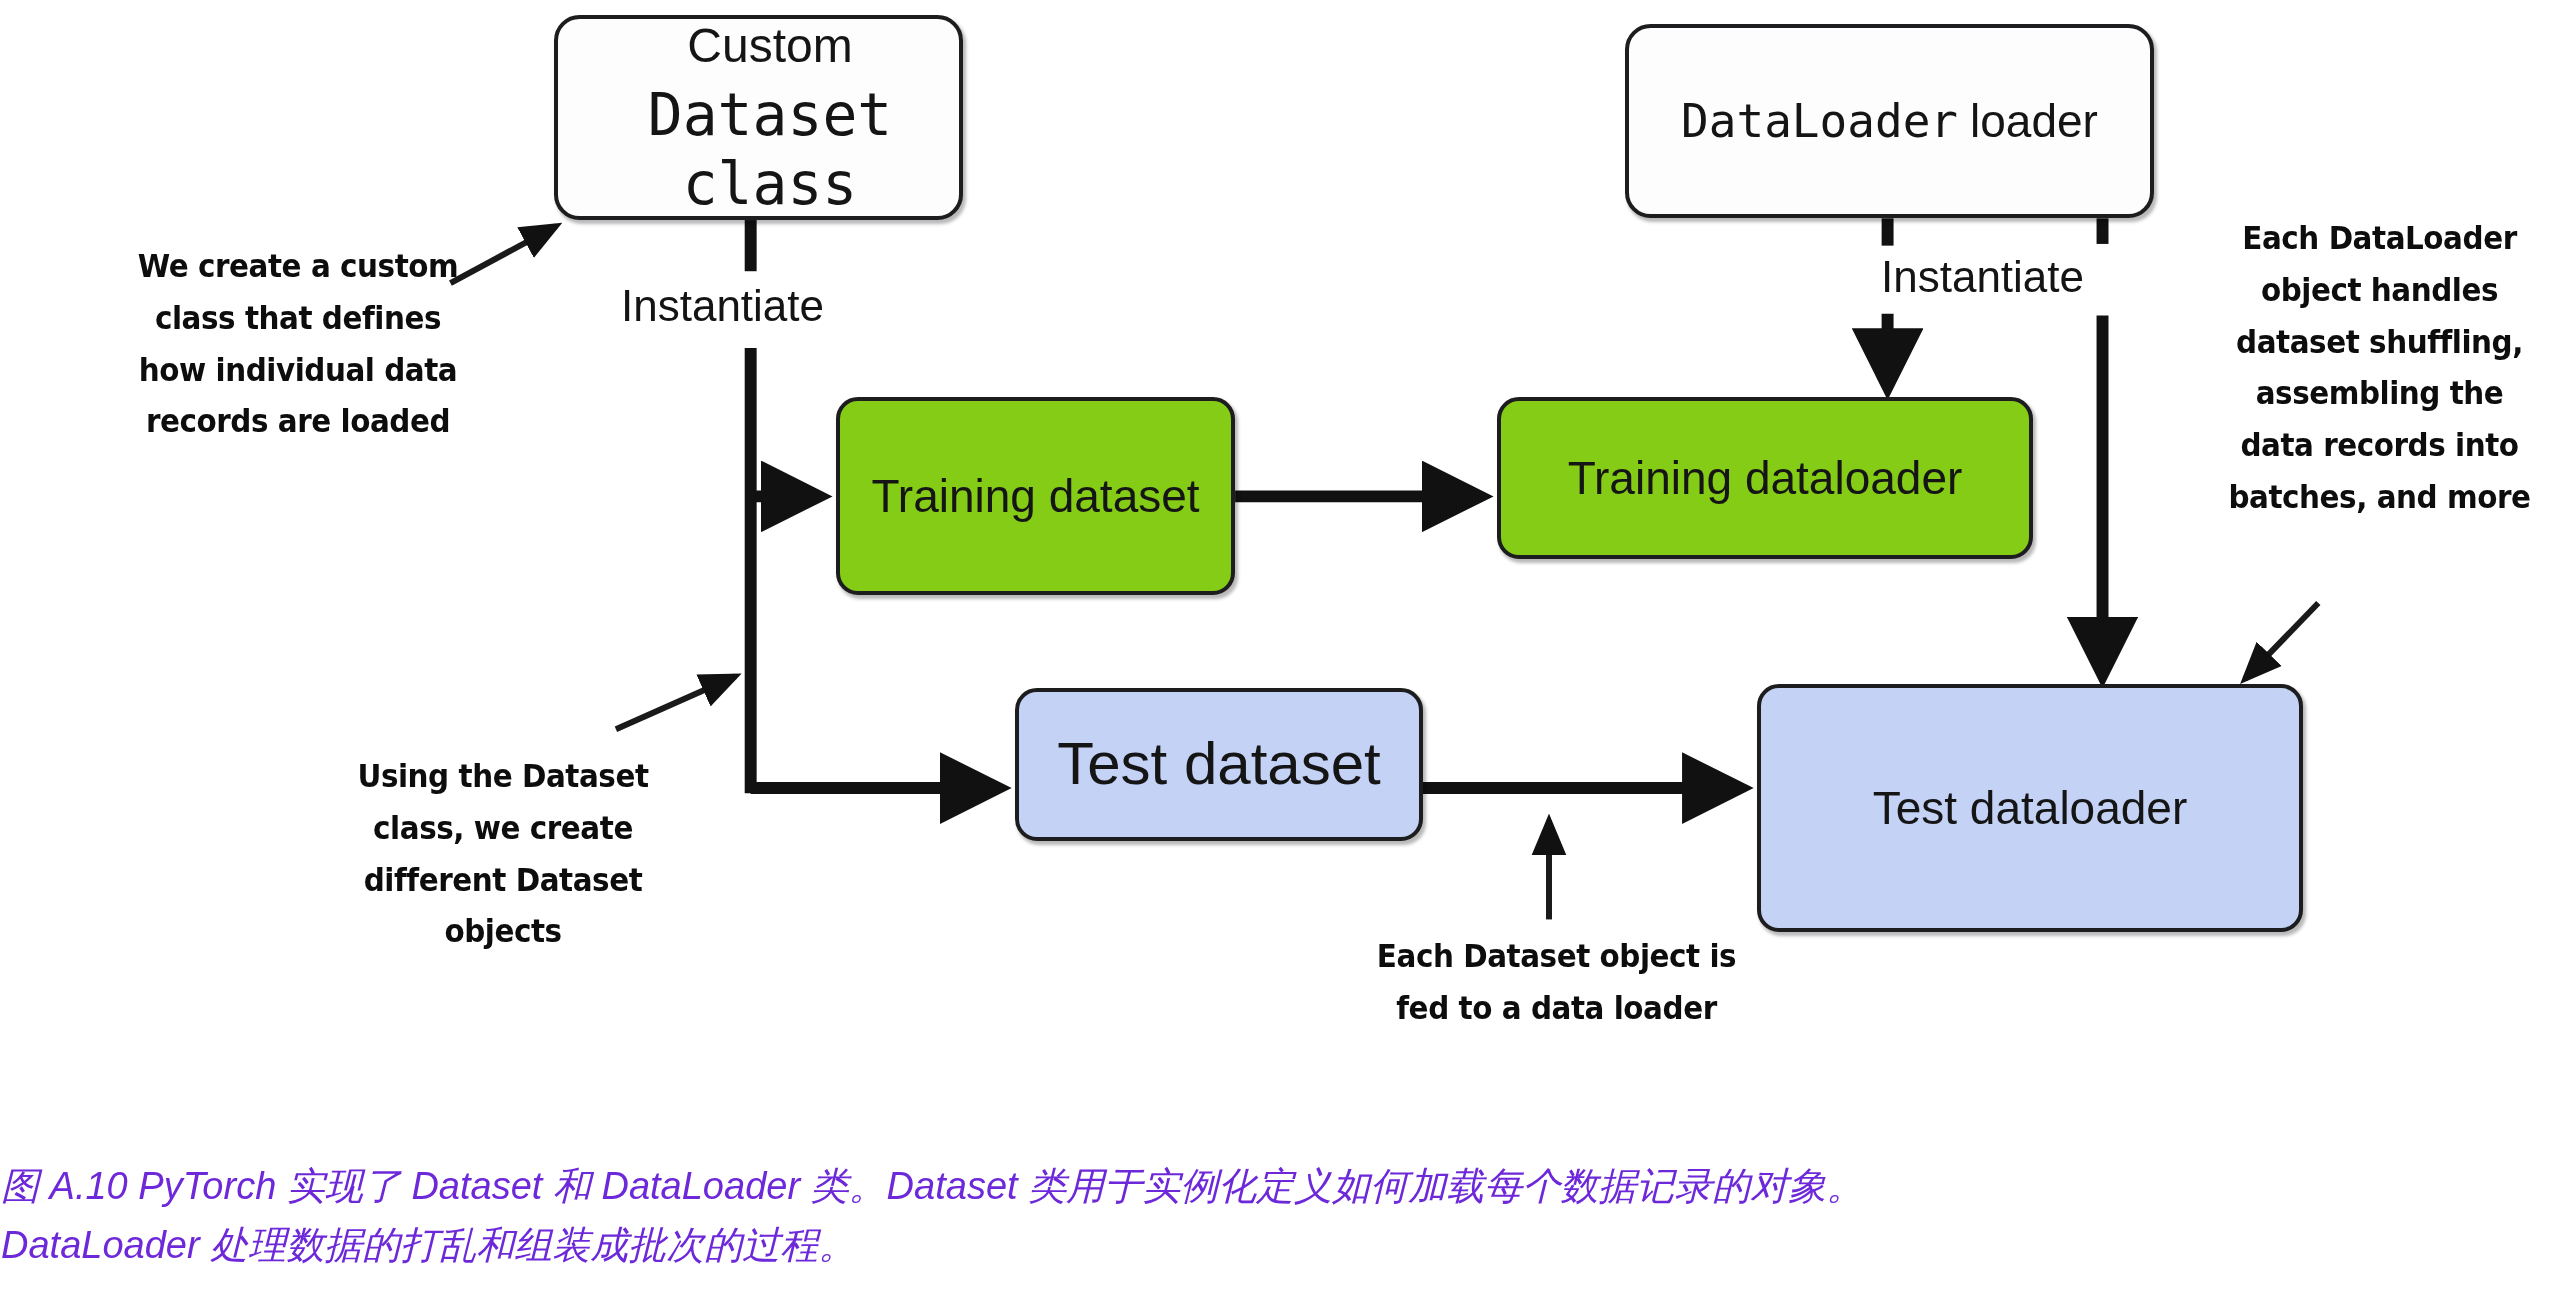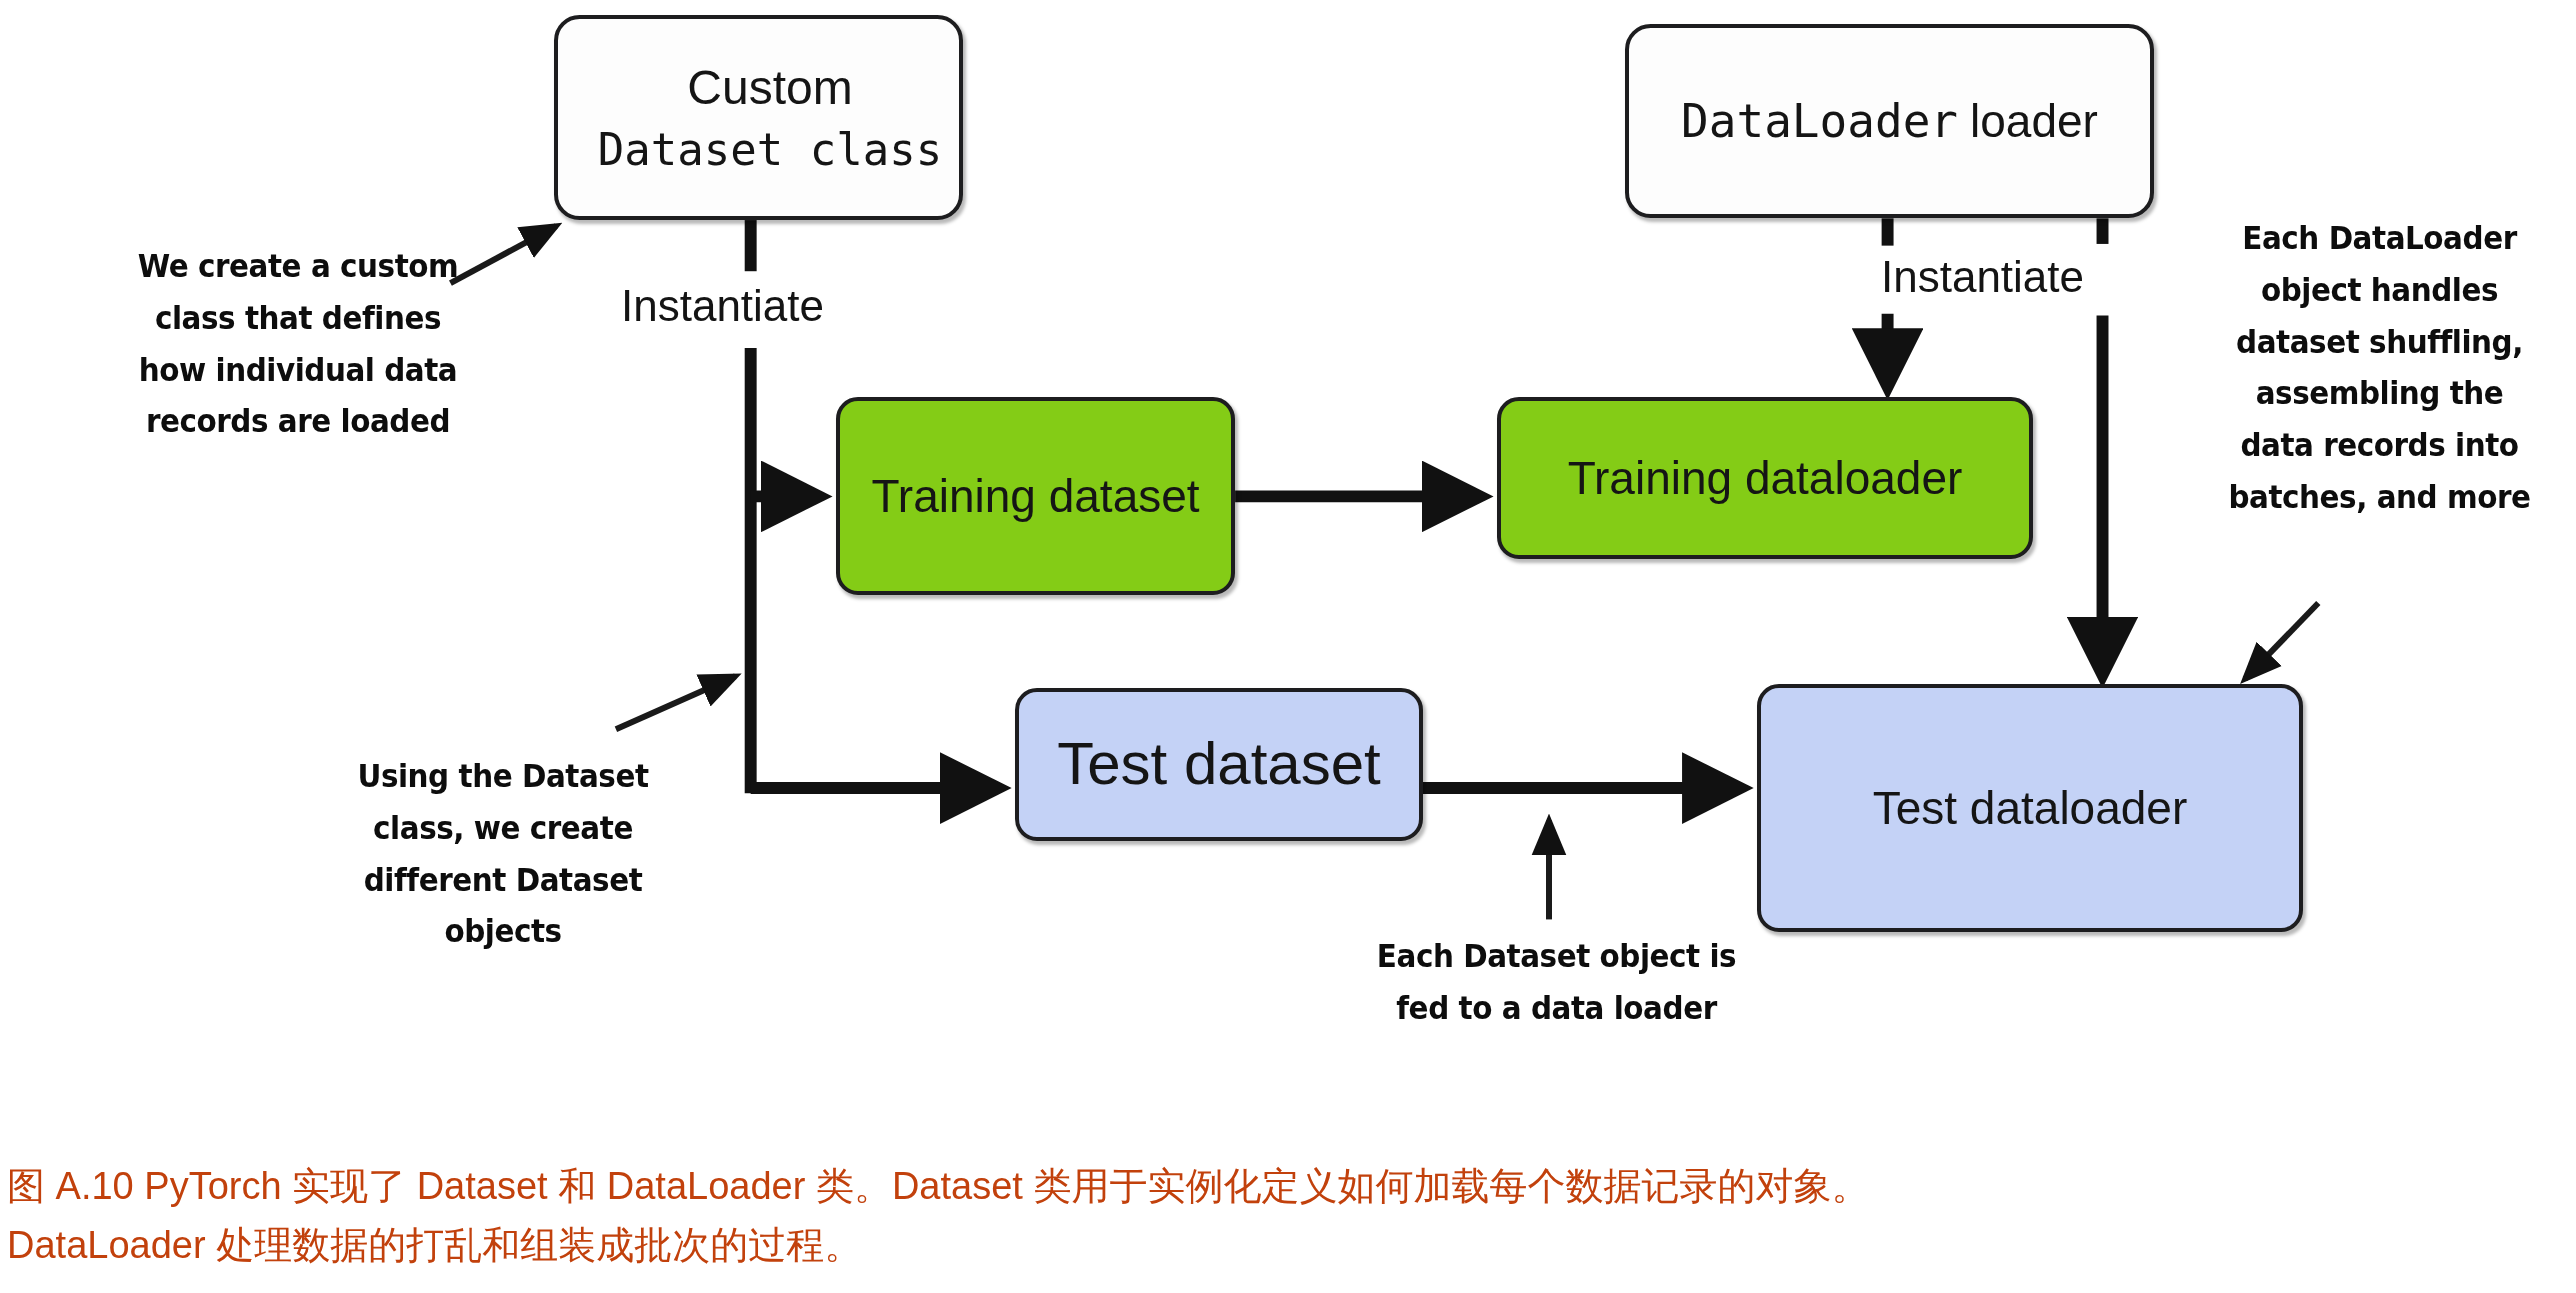--- a/index.html
+++ b/index.html
@@ -51,21 +51,21 @@
 
   
   #node-custom-dataset-class {
     left: 554px; top: 15.4px; width: 409px; height: 205px;
     font-size: 48px;
     flex-direction: column;
     border-radius: 25.6px;
     padding-left: 23px;
   }
   #node-custom-dataset-class .line1 { font-size: 48px; }
-  #node-custom-dataset-class .line2 { font-size: 44px; margin-top: 6.8px; letter-spacing: 0px; }
+  #node-custom-dataset-class .line2 { font-size: 58px; margin-top: 6.8px; letter-spacing: 0px; }
 
   #node-dataloader-class {
     left: 1625px; top: 24px; width: 529px; height: 194px;
     font-size: 46px;
     border-radius: 25.6px;
   }
 
   
   #node-training-dataset {
     left: 836px; top: 397px; width: 399px; height: 198px;
@@ -108,27 +108,28 @@
     transform: scaleX(0.92);
   }
   #annotation-create-custom-class { left: 119px;  top: 241px; width: 358px; }
   #annotation-using-dataset-class { left: 324px;  top: 751px; width: 358px; }
   #annotation-each-dataset-object { left: 1339px; top: 931px; width: 435px; }
   #annotation-each-dataloader     { left: 2209px; top: 213px;  width: 341px; }
 
   
   #caption {
     position: absolute;
-    left: 7px;
+    left: 1px;
     top: 1157px;
     width: 2550px;
     font-family: "Liberation Sans", sans-serif;
     font-size: 38px;
     line-height: 1.55;
-    color: #c2410c;
+    color: #6d28d9;
+    font-style: italic;
   }
   #caption .cap-line { display: block; white-space: nowrap; }
 </style>
 </head>
 <body>
 
 <svg id="canvas" viewBox="0 0 3020 1516" xmlns="http://www.w3.org/2000/svg">
   <defs>
     <marker id="arrowFat" viewBox="0 0 12 12" refX="9" refY="6" markerWidth="6" markerHeight="6" orient="auto-start-reverse">
       <path d="M 0 0 L 12 6 L 0 12 z" fill="#111111"></path>

